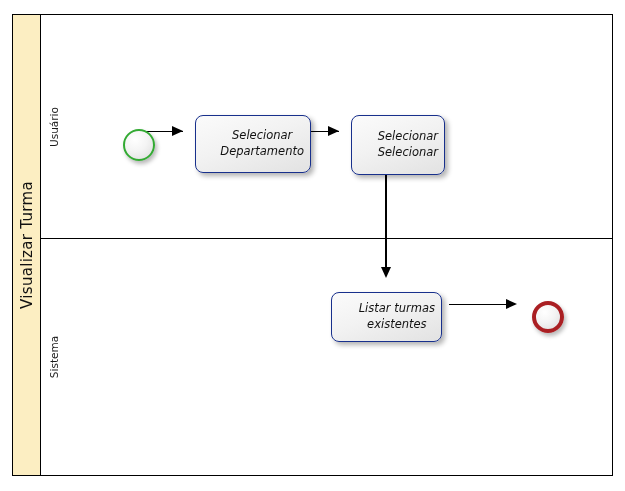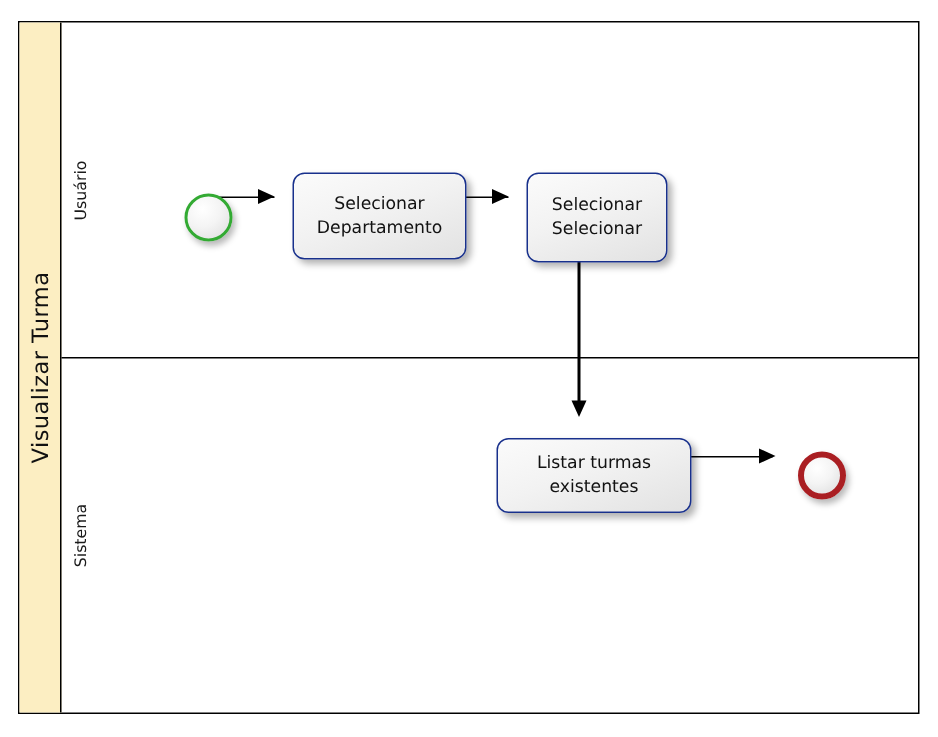--- a/index.html
+++ b/index.html
@@ -109,30 +109,31 @@
   
   .task {
     position: absolute;
     box-sizing: border-box;
     border: 1.4px solid #18308c;
     border-radius: 8px;
     background: linear-gradient(160deg, #fbfbfb 0%, #f2f2f2 45%, #e2e2e2 100%);
     box-shadow: 3px 3px 5px rgba(0,0,0,0.30);
     display: flex;
     align-items: center;
-    justify-content: center;
+    justify-content: flex-end;
     text-align: center;
     font-size: 11.5px;
     color: #121212;
     line-height: 1.35;
-    padding: 2px 20px;
+    padding: 2px 6px;
+    font-style: italic;
   }
   .task-1 { left: 182px; top: 100px; width: 116px; height: 58px; }
   .task-2 { left: 338px; top: 100px; width: 94px;  height: 60px; }
-  .task-3 { left: 318px; top: 277px; width: 130px; height: 50px; }
+  .task-3 { left: 318px; top: 277px; width: 111px; height: 50px; }
 
   
   .flow-line {
     position: absolute;
     background: #000000;
   }
   .flow-h { height: 1.4px; }
   .flow-v { width: 1.4px; }
 
   .arrow-right {

